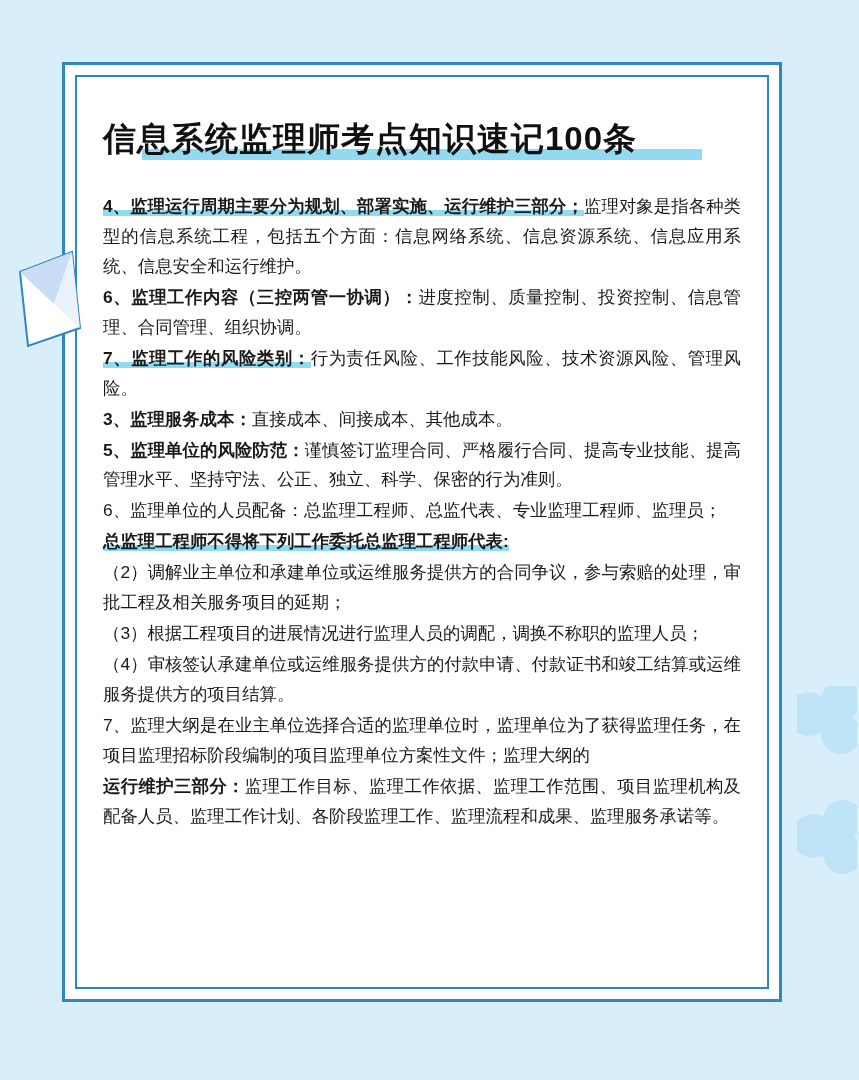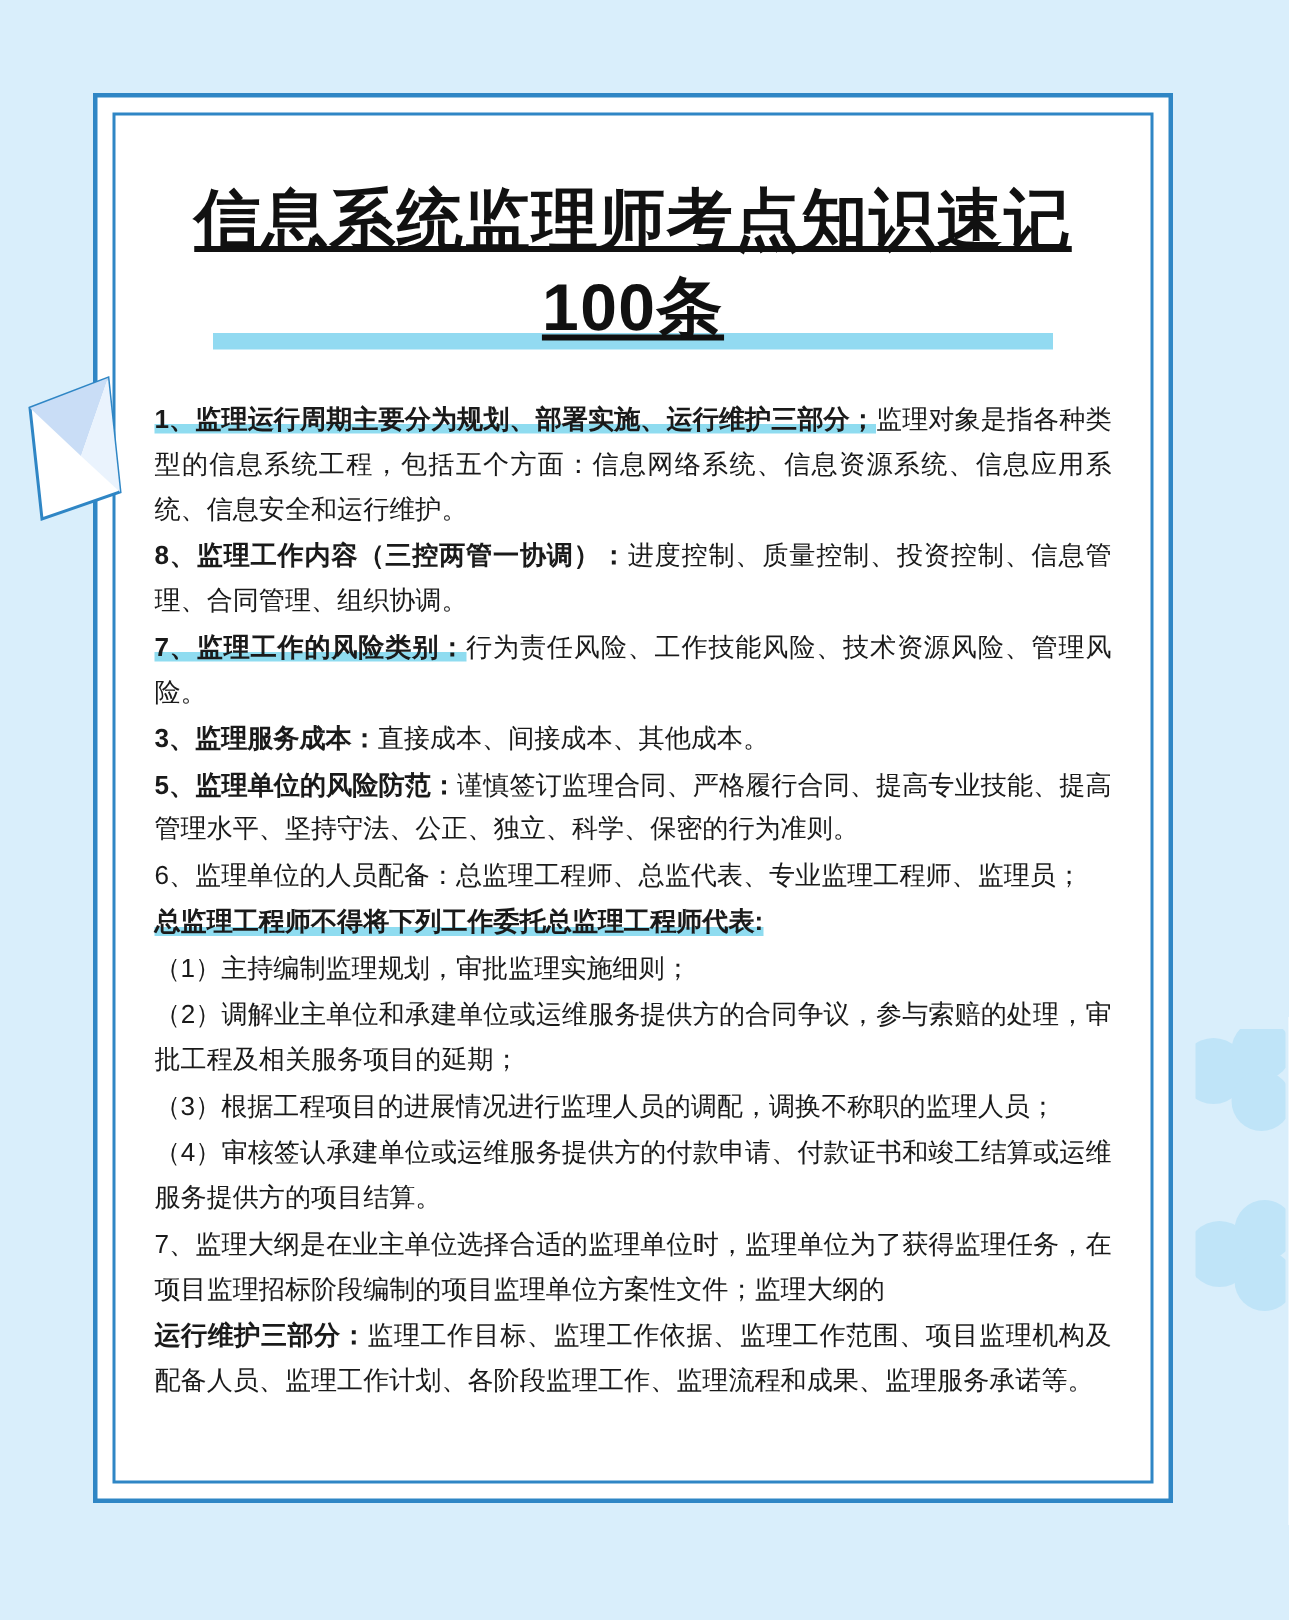--- a/index.html
+++ b/index.html
@@ -53,29 +53,28 @@
     top: 10px;
     right: 10px;
     bottom: 10px;
     border: 2px solid #2f86c5;
     box-sizing: border-box;
     padding: 22px 26px 0 26px;
     overflow: hidden;
   }
 
   .title {
-    text-align: center;
-    font-size: 44px;
+    text-align: left;
+    font-size: 33px;
     font-weight: bold;
     letter-spacing: 1px;
     color: #111111;
     margin: 18px 0 6px 0;
     position: relative;
     display: block;
-    text-decoration: underline;
   }
   .title-wrap {
     position: relative;
     display: block;
     margin-bottom: 30px;
   }
   .title-underline {
     position: absolute;
     left: 50%;
     transform: translateX(-50%);
@@ -140,35 +139,34 @@
 <div class="card-outer">
   <div class="card-inner">
 
     <div class="title-wrap">
       <div class="title-underline"></div>
       <div class="title"><span class="title-text">信息系统监理师考点知识速记100条</span></div>
     </div>
 
     <div class="body-text">
 
-      <p class="para"><span class="hl">1、监理运行周期主要分为规划、部署实施、运行维护三部分；</span><span>监理对象是指各种类型的信息系统工程，包括五个方面：信息网络系统、信息资源系统、信息应用系统、信息安全和运行维护。</span></p>
+      <p class="para"><span class="hl">4、监理运行周期主要分为规划、部署实施、运行维护三部分；</span><span>监理对象是指各种类型的信息系统工程，包括五个方面：信息网络系统、信息资源系统、信息应用系统、信息安全和运行维护。</span></p>
 
-      <p class="para"><span class="b">8、监理工作内容（三控两管一协调）：</span><span>进度控制、质量控制、投资控制、信息管理、合同管理、组织协调。</span></p>
+      <p class="para"><span class="b">6、监理工作内容（三控两管一协调）：</span><span>进度控制、质量控制、投资控制、信息管理、合同管理、组织协调。</span></p>
 
       <p class="para"><span class="hl">7、监理工作的风险类别：</span><span>行为责任风险、工作技能风险、技术资源风险、管理风险。</span></p>
 
       <p class="para"><span class="b">3、监理服务成本：</span><span>直接成本、间接成本、其他成本。</span></p>
 
       <p class="para"><span class="b">5、监理单位的风险防范：</span><span>谨慎签订监理合同、严格履行合同、提高专业技能、提高管理水平、坚持守法、公正、独立、科学、保密的行为准则。</span></p>
 
       <p class="para"><span>6、监理单位的人员配备：总监理工程师、总监代表、专业监理工程师、监理员；</span></p>
 
       <p class="para"><span class="hl">总监理工程师不得将下列工作委托总监理工程师代表:</span></p>
 
-      <p class="para indent"><span>（1）主持编制监理规划，审批监理实施细则；</span></p>
 
       <p class="para indent"><span>（2）调解业主单位和承建单位或运维服务提供方的合同争议，参与索赔的处理，审批工程及相关服务项目的延期；</span></p>
 
       <p class="para indent"><span>（3）根据工程项目的进展情况进行监理人员的调配，调换不称职的监理人员；</span></p>
 
       <p class="para indent"><span>（4）审核签认承建单位或运维服务提供方的付款申请、付款证书和竣工结算或运维服务提供方的项目结算。</span></p>
 
       <p class="para"><span>7、监理大纲是在业主单位选择合适的监理单位时，监理单位为了获得监理任务，在项目监理招标阶段编制的项目监理单位方案性文件；监理大纲的</span></p>
 
       <p class="para"><span class="b">运行维护三部分：</span><span>监理工作目标、监理工作依据、监理工作范围、项目监理机构及配备人员、监理工作计划、各阶段监理工作、监理流程和成果、监理服务承诺等。</span></p>

